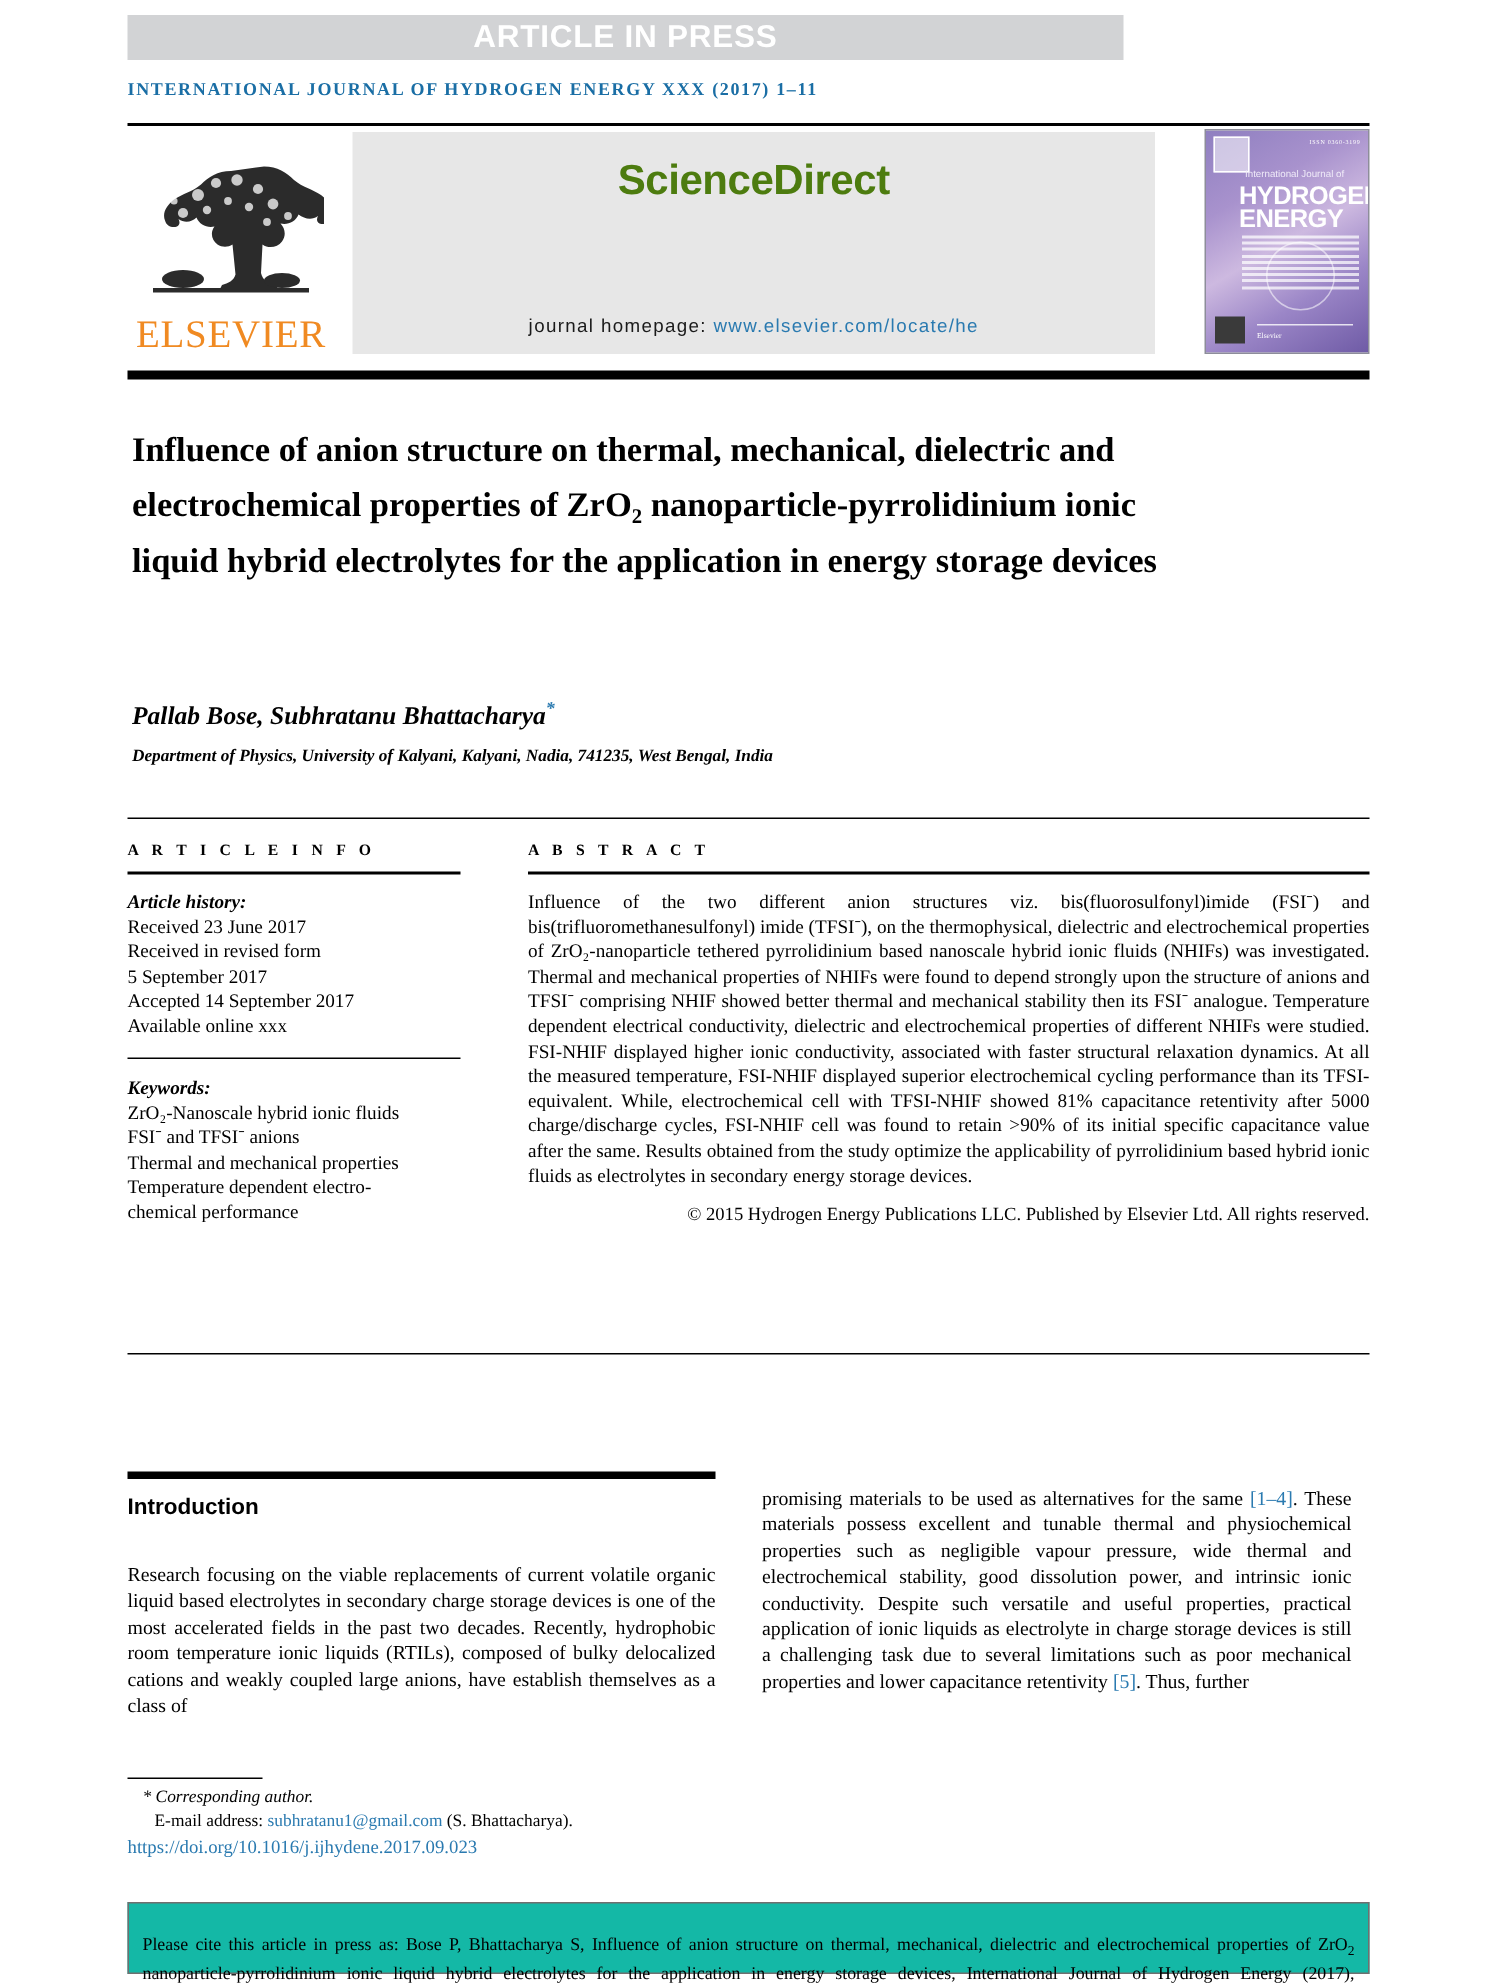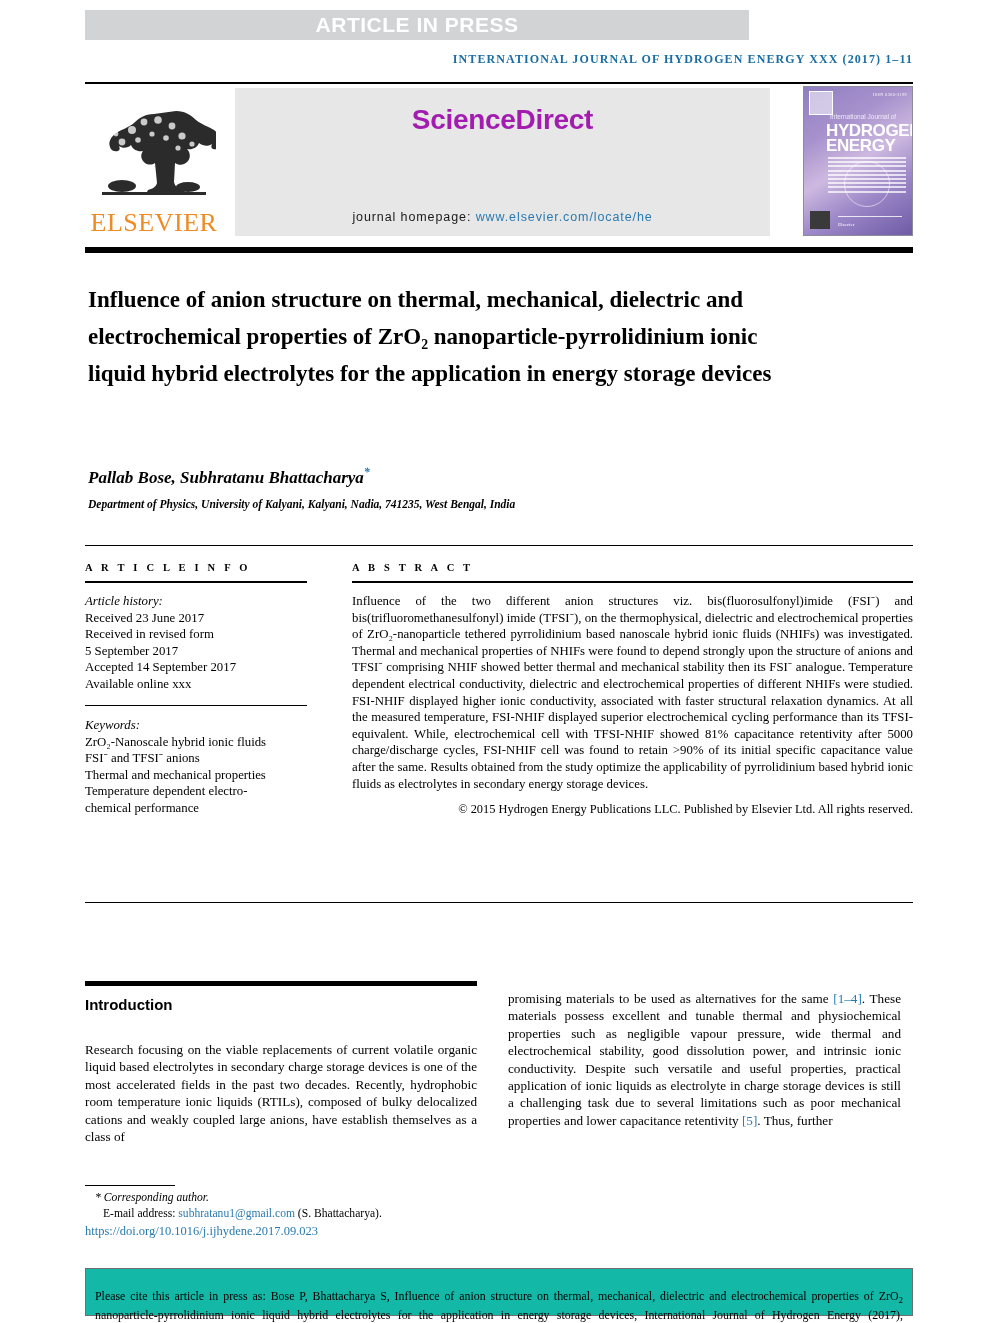--- a/index.html
+++ b/index.html
@@ -38,21 +38,21 @@
     font-size: 21px;
     letter-spacing: 0.5px;
     color: #ffffff;
   }
 
   
   .running-head {
     position: absolute;
     left: 85px; top: 52px;
     width: 828px;
-    text-align: right;
+    text-align: left;
     font-family: "Liberation Serif", serif;
     font-variant: small-caps;
     font-weight: bold;
     font-size: 12px;
     letter-spacing: 1.1px;
     color: #1a6ea5;
   }
 
   
   .rule-top {
@@ -100,21 +100,21 @@
     font-family: "Liberation Sans", sans-serif;
     font-size: 14px;
     color: #1a1a1a;
   }
   .sd-available .lnk { color: #2a7ab0; }
   .sd-logo {
     margin-top: 16px;
     font-family: "Liberation Sans", sans-serif;
     font-weight: bold;
     font-size: 28px;
-    color: #a21caf;
+    color: #4d7c0f;
     letter-spacing: -0.3px;
   }
   .sd-homepage {
     position: absolute;
     left: 0; bottom: 12px;
     width: 100%;
     font-family: "Liberation Sans", sans-serif;
     font-size: 12.5px;
     letter-spacing: 0.9px;
     color: #1a1a1a;
@@ -251,21 +251,21 @@
   .hr-thin {
     height: 2px;
     background: #000;
     margin-bottom: 10px;
   }
   .info-block {
     font-family: "Liberation Serif", serif;
     font-size: 12.8px;
     line-height: 16.5px;
   }
-  .info-block .it { font-style: italic; }
+  .info-block .it { font-style: italic; font-weight: bold; }
   .hr-keywords {
     height: 1px;
     background: #000;
     margin: 13px 0 11px 0;
   }
   .abstract-text {
     font-family: Liberation Serif, serif;
     font-size: 12.8px;
     line-height: 16.6px;
     text-align: justify;

